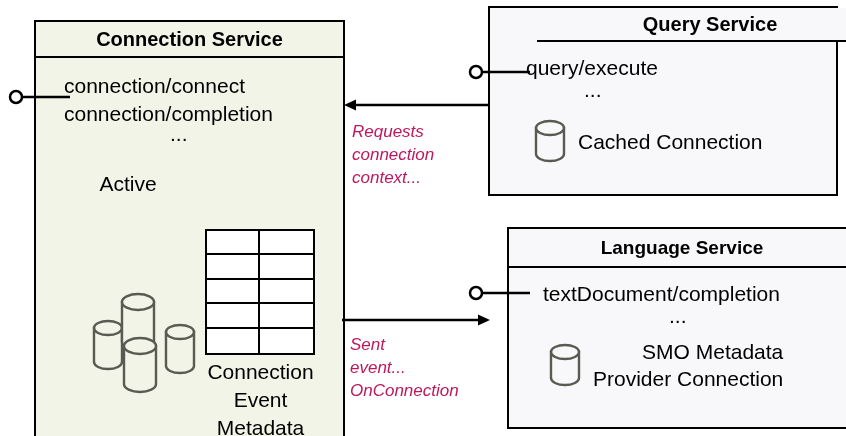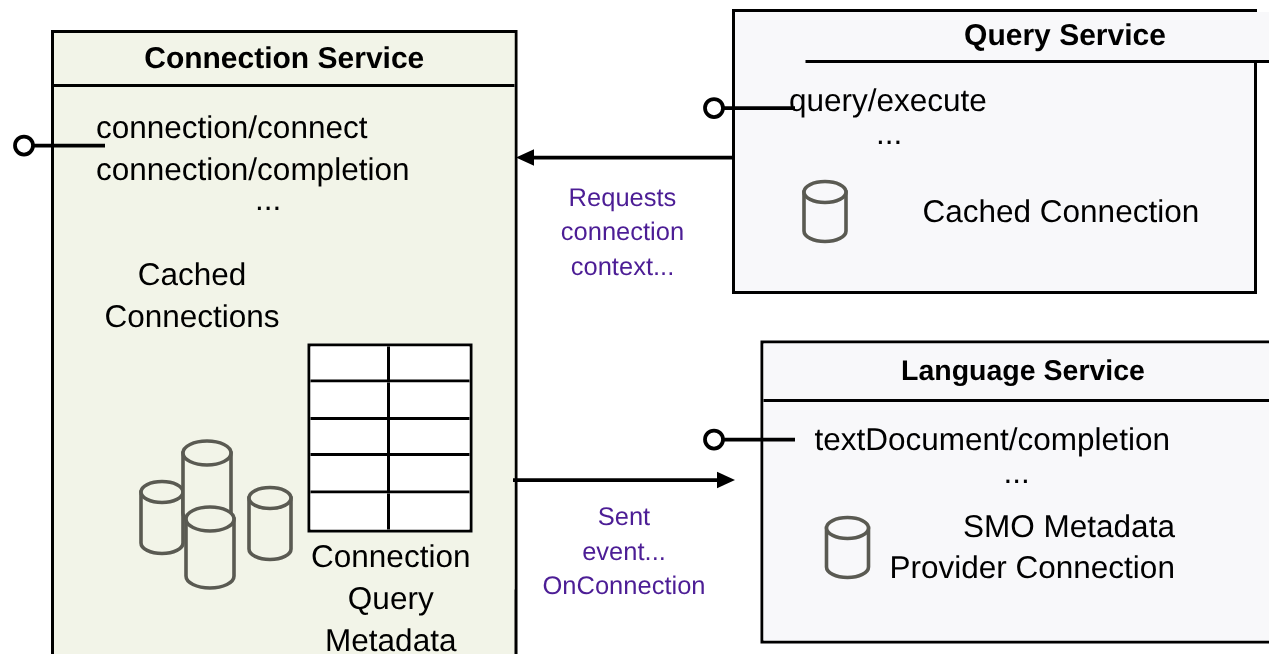--- a/index.html
+++ b/index.html
@@ -168,64 +168,63 @@
     display: flex;
     align-items: center;
   }
   .resource-label {
     font-size: 21px;
     color: #000000;
     line-height: 27px;
     margin-left: 10px;
     white-space: nowrap;
   }
-  #qs-resource { left: 42px; top: 74px; gap: 37px; }
+  #qs-resource { left: 42px; top: 74px; }
   #ls-resource { left: 38px; top: 70px; }
   #ls-resource .resource-label { text-align: right; }
 
   
   .lollipop { position: absolute; }
 
   #cs-lollipop { left: 6px;  top: 84px; }
   #qs-lollipop { left: 466px; top: 59px; }
   #ls-lollipop { left: 466px; top: 280px; }
 
   
   .arrow-svg { position: absolute; }
   #arrow-requests { left: 340px; top: 92px; }
   #arrow-sent     { left: 340px; top: 307px; }
 
   .arrow-label {
     position: absolute;
+    font-style: italic;
     font-size: 17px;
     line-height: 23px;
-    color: #4c1d95;
-    text-align: center;
+    color: #be185d;
   }
   #label-requests { left: 352px; top: 120px; width: 126px; }
   #label-sent     { left: 350px; top: 333px; width: 132px; }
 </style>
 </head>
 <body>
 
 <div id="canvas">
 
   <div class="box" id="connection-service">
     <div class="box-header">Connection Service</div>
     <div class="box-body">
 
       <div class="api-text" id="cs-api">
         <div>connection/connect</div>
         <div>connection/completion</div>
       </div>
       <div class="ellipsis" id="cs-ellipsis">...</div>
 
       <div id="active-connections-label">
-        <div>Cached</div>
-        <div>Connections</div>
+        <div>Active</div>
       </div>
 
       <svg id="cylinder-cluster" viewBox="0 0 120 110">
         <g fill="#f2f4e8" stroke="#5a5a52" stroke-width="2.4">
 
           <path d="M10 38 L10 72 a14 7 0 0 0 28 0 L38 38 Z"></path>
           <ellipse cx="24" cy="38" rx="14" ry="7"></ellipse>
 
           <path d="M82 42 L82 76 a14 7 0 0 0 28 0 L110 42 Z"></path>
           <ellipse cx="96" cy="42" rx="14" ry="7"></ellipse>
@@ -246,21 +245,21 @@
         <div class="cell"></div>
         <div class="cell"></div>
         <div class="cell"></div>
         <div class="cell"></div>
         <div class="cell"></div>
         <div class="cell"></div>
       </div>
 
       <div id="callbacks-label">
         <div>Connection</div>
-        <div>Query</div>
+        <div>Event</div>
         <div>Metadata</div>
       </div>
 
     </div>
   </div>
 
   <div class="box" id="query-service">
     <div class="box-header">Query Service</div>
     <div class="box-body">
       <div class="api-text" id="qs-api">query/execute</div>

